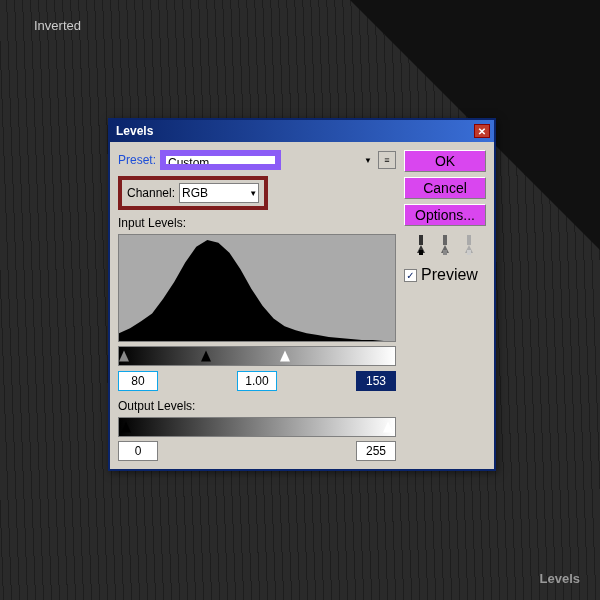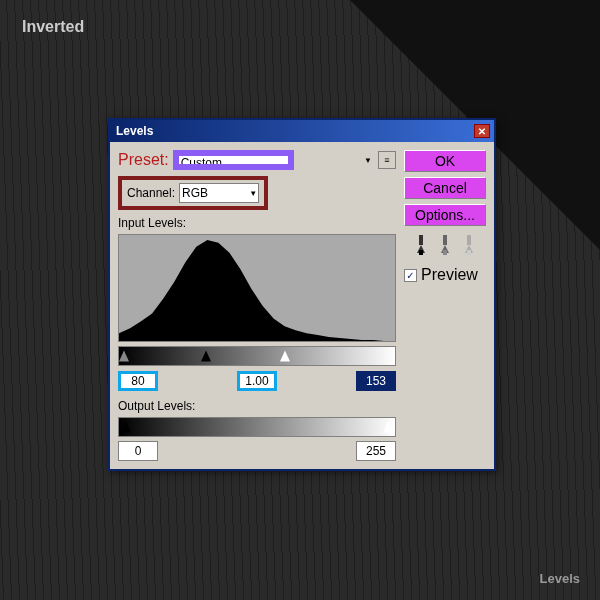--- a/index.html
+++ b/index.html
@@ -47,24 +47,24 @@
       height: 0;
       border-style: solid;
       border-width: 0 250px 250px 0;
       border-color: transparent #111 transparent transparent;
     }
 
     
     .bg-label-inverted {
       position: absolute;
       top: 18px;
-      left: 22px;
+      left: 34px;
       color: #ccc;
-      font-size: 16px;
-      font-weight: bold;
+      font-size: 13px;
+      font-weight: normal;
     }
 
     
     .bg-label-levels {
       position: absolute;
       bottom: 14px;
       right: 20px;
       color: #999;
       font-size: 13px;
       font-weight: bold;
@@ -134,22 +134,22 @@
 
     
     .preset-row {
       display: flex;
       align-items: center;
       margin-bottom: 6px;
       gap: 4px;
     }
 
     .preset-label {
-      font-size: 16px;
-      color: #b91c1c;
+      font-size: 12px;
+      color: #1d4ed8;
       white-space: nowrap;
     }
 
     .preset-select {
       flex: 1;
       height: 20px;
       background: white;
       border: 6px solid #8b5cf6;
       font-size: 12px;
       padding: 0 2px;
@@ -241,21 +241,21 @@
       display: flex;
       justify-content: space-between;
       align-items: center;
       margin-bottom: 8px;
     }
 
     .input-num {
       width: 40px;
       height: 20px;
       background: white;
-      border: 3px solid #0ea5e9;
+      border: 1px solid #0ea5e9;
       text-align: center;
       font-size: 12px;
     }
 
     .input-num.highlighted {
       background: #0a246a;
       color: white;
       border: 1px solid #0a246a;
     }
 

